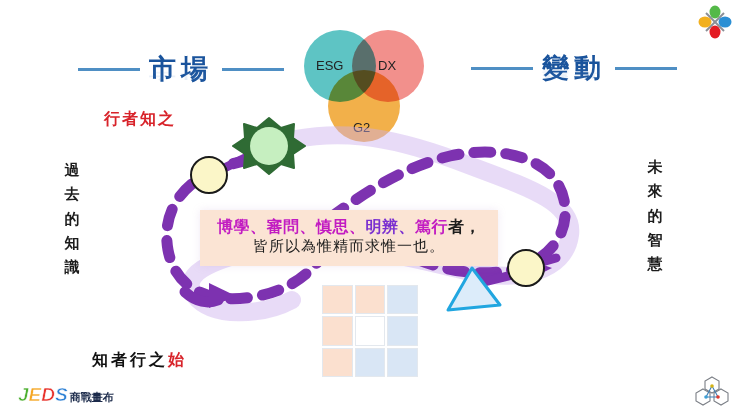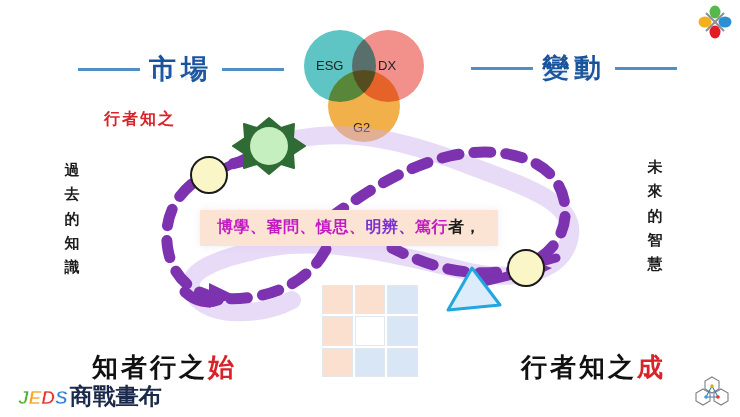--- a/index.html
+++ b/index.html
@@ -83,35 +83,35 @@
   .p { color:#7a2fd0; }
   .k { color:#1d1d1d; }
 
   
   .grid3 { position:absolute; display:grid; grid-template-columns:repeat(3,1fr); grid-template-rows:repeat(3,1fr); gap:2px; }
   .grid3 div { border:1px solid #e3e8ee; }
 
   
   .caption {
     position:absolute; font-family:"Liberation Serif", serif;
-    font-size:26px; font-weight:700; color:#111; letter-spacing:3px;
+    font-size:16px; font-weight:700; color:#111; letter-spacing:3px;
     white-space:nowrap;
   }
   .caption .hl { color:#d8232a; }
 
   
   .brand { position:absolute; display:flex; align-items:baseline; }
   .brand .ltr {
     font-family:"Liberation Sans", sans-serif;
     font-size:19px; font-weight:700; font-style:italic; line-height:1;
     -webkit-text-stroke:0.6px #ffffff;
   }
   .brand .cn {
     font-family:"Liberation Serif", serif;
-    font-size:23px; font-weight:700; color:#1b2a4a; letter-spacing:0px;
+    font-size:11px; font-weight:700; color:#1b2a4a; letter-spacing:0px;
     margin-left:2px; line-height:1;
   }
 
   .logo-tr { position:absolute; }
   .logo-br { position:absolute; }
 </style>
 </head>
 <body>
 
 <div id="slide">
@@ -202,37 +202,37 @@
 
     <circle cx="209" cy="175" r="18" fill="#fbf6c8" stroke="#1a1a1a" stroke-width="2"></circle>
 
     <circle cx="526" cy="268" r="18" fill="#fbf6c8" stroke="#1a1a1a" stroke-width="2"></circle>
 
     <polygon points="472,268 448,310 500,305" fill="#dcecfa" stroke="#21a6e0" stroke-width="3" stroke-linejoin="round"></polygon>
   </svg>
 
   <div class="quote" style="left:200px; top:210px; width:298px;">
     <div class="l1"><span class="m">博學、審問、慎思、</span><span class="p">明辨、</span><span class="m">篤行</span><span class="k">者，</span></div>
+    <div class="l2">皆所以為惟精而求惟一也。</div>
   </div>
 
   <div class="grid3" style="left:322px; top:285px; width:96px; height:92px;">
     <div style="background:#fbe0cf;"></div>
     <div style="background:#fbe0cf;"></div>
     <div style="background:#d9e6f5;"></div>
     <div style="background:#fbe0cf;"></div>
     <div style="background:#ffffff;"></div>
     <div style="background:#d9e6f5;"></div>
     <div style="background:#fbe0cf;"></div>
     <div style="background:#d9e6f5;"></div>
     <div style="background:#d9e6f5;"></div>
   </div>
 
   <div class="caption" style="left:92px; top:350px;"><span>知者行之</span><span class="hl">始</span></div>
 
-  <div class="caption" style="left:521px; top:350px;"><span>行者知之</span><span class="hl">成</span></div>
 
   <div class="brand" style="left:18px; top:385px;">
     <span class="ltr" style="color:#4caf2f;">J</span>
     <span class="ltr" style="color:#f5a623;">E</span>
     <span class="ltr" style="color:#e8322b;">D</span>
     <span class="ltr" style="color:#2b7fd4;">S</span>
     <span class="cn">商戰畫布</span>
   </div>
 
   <svg class="logo-tr" style="left:698px; top:5px;" width="34" height="34" viewBox="0 0 34 34">

